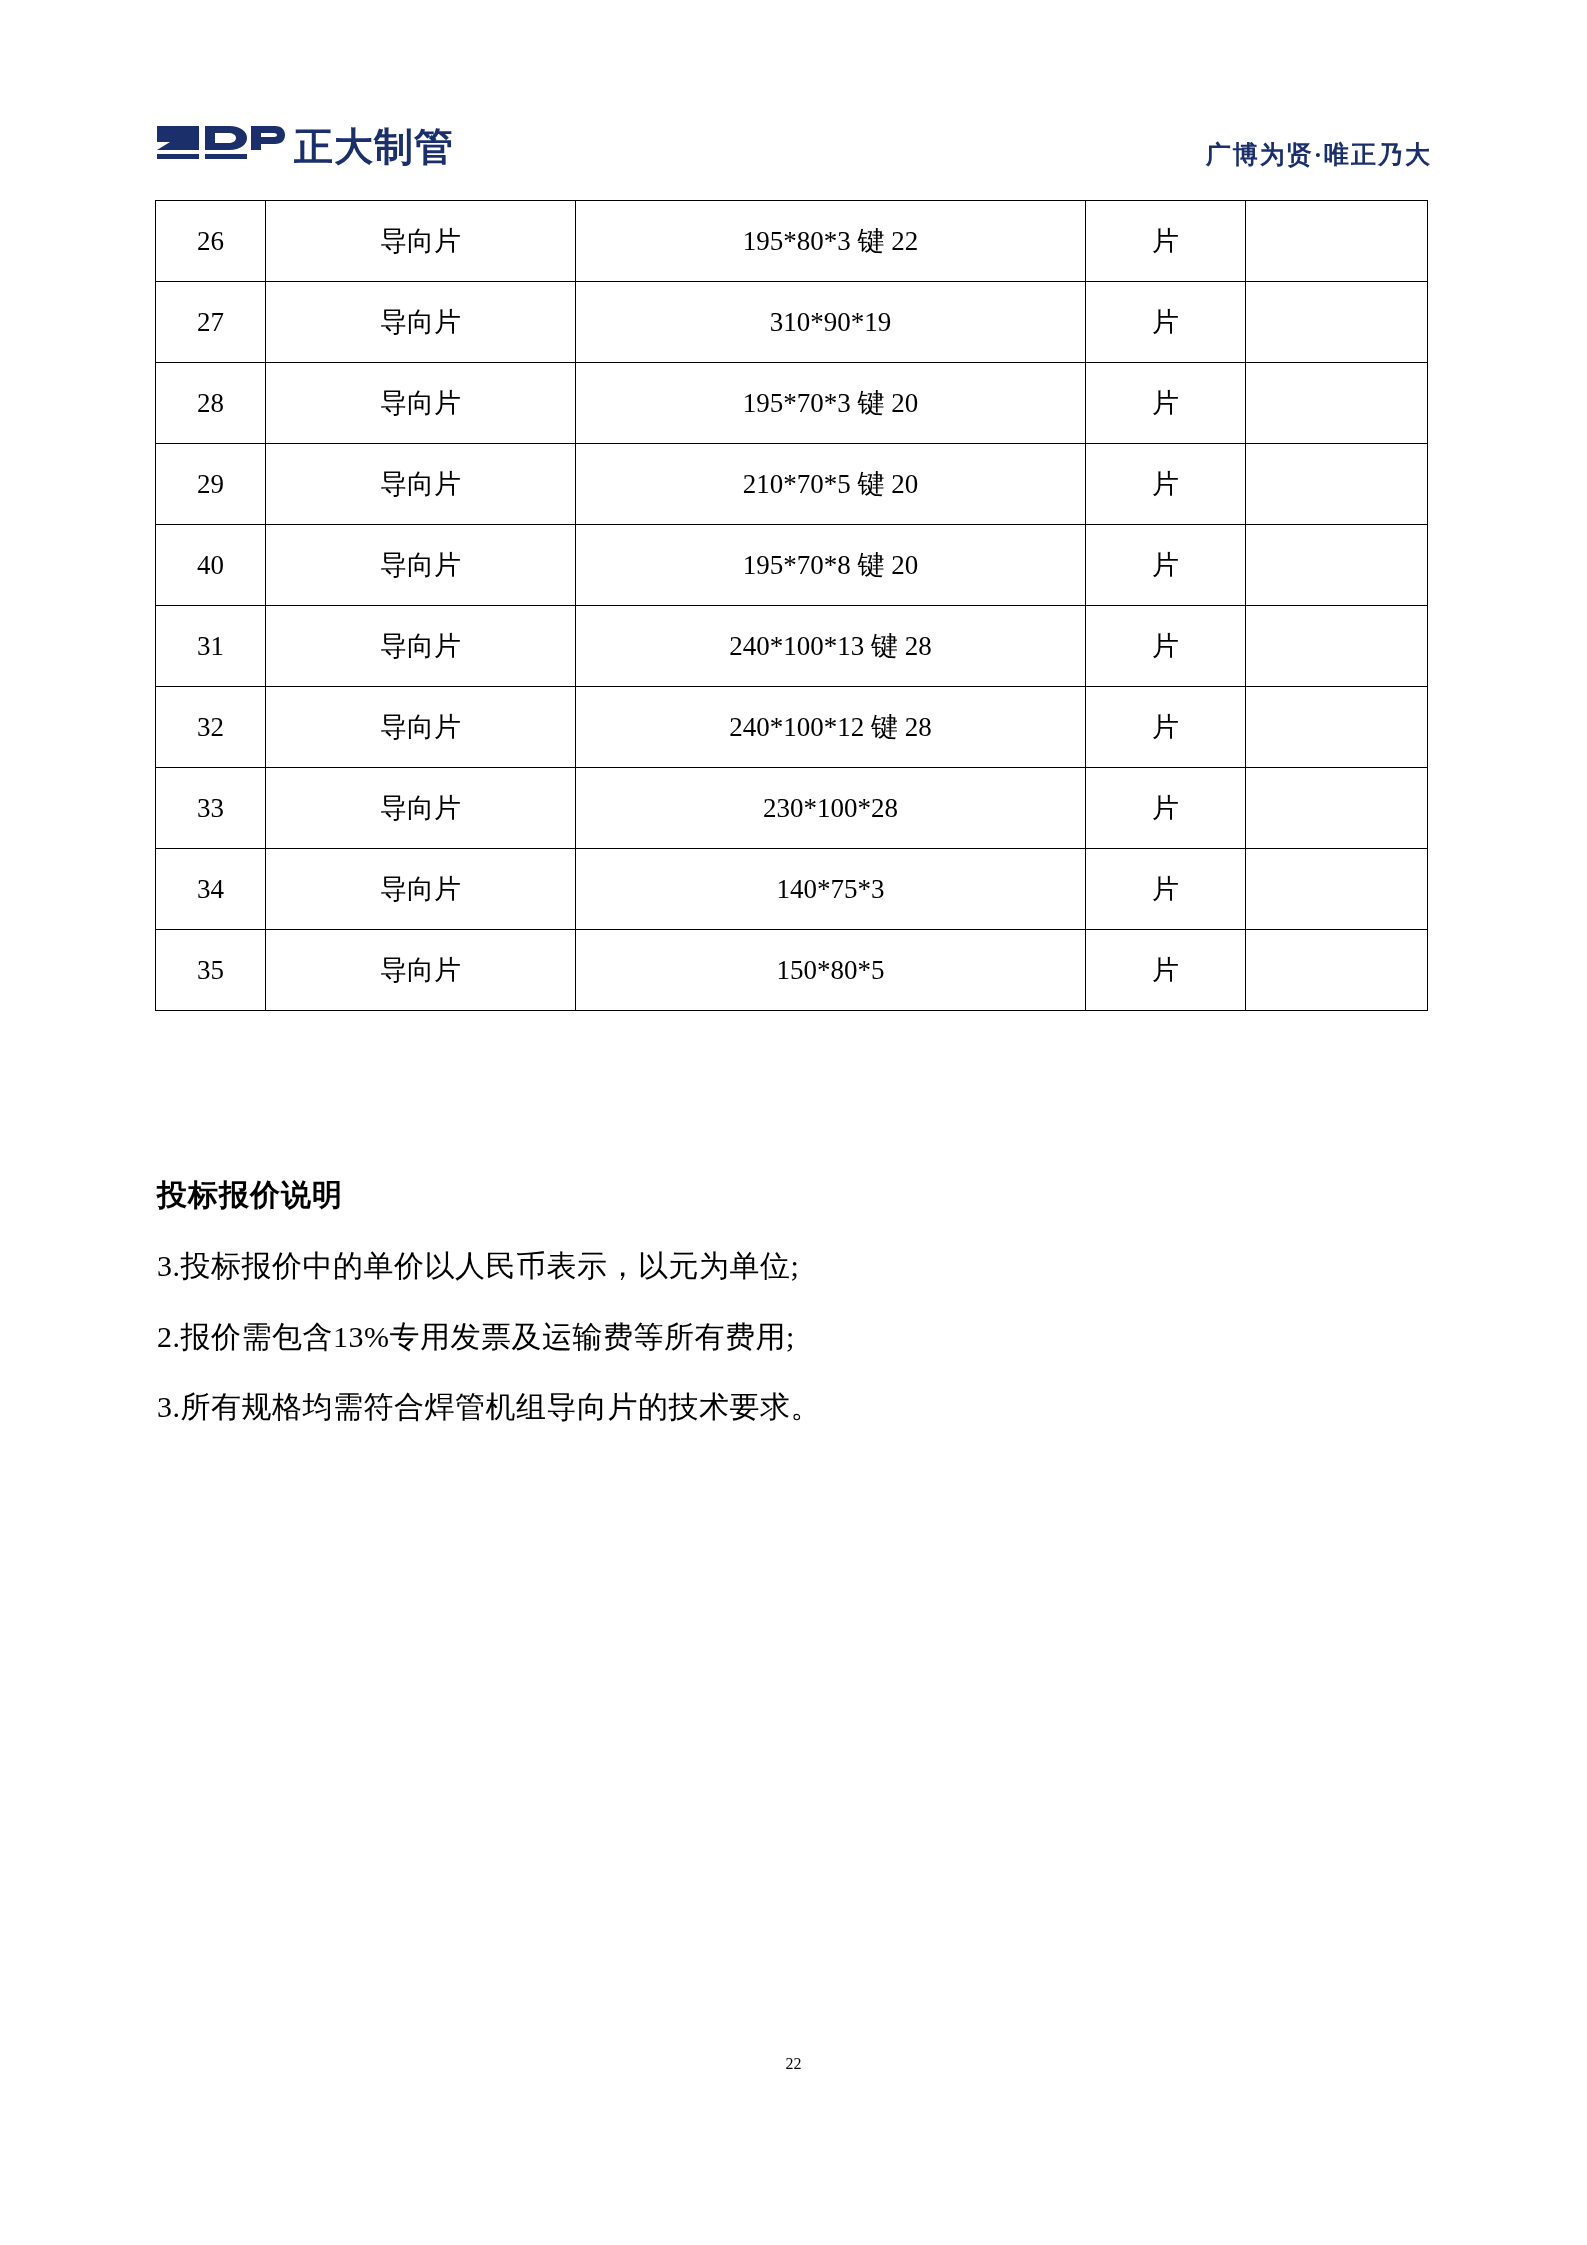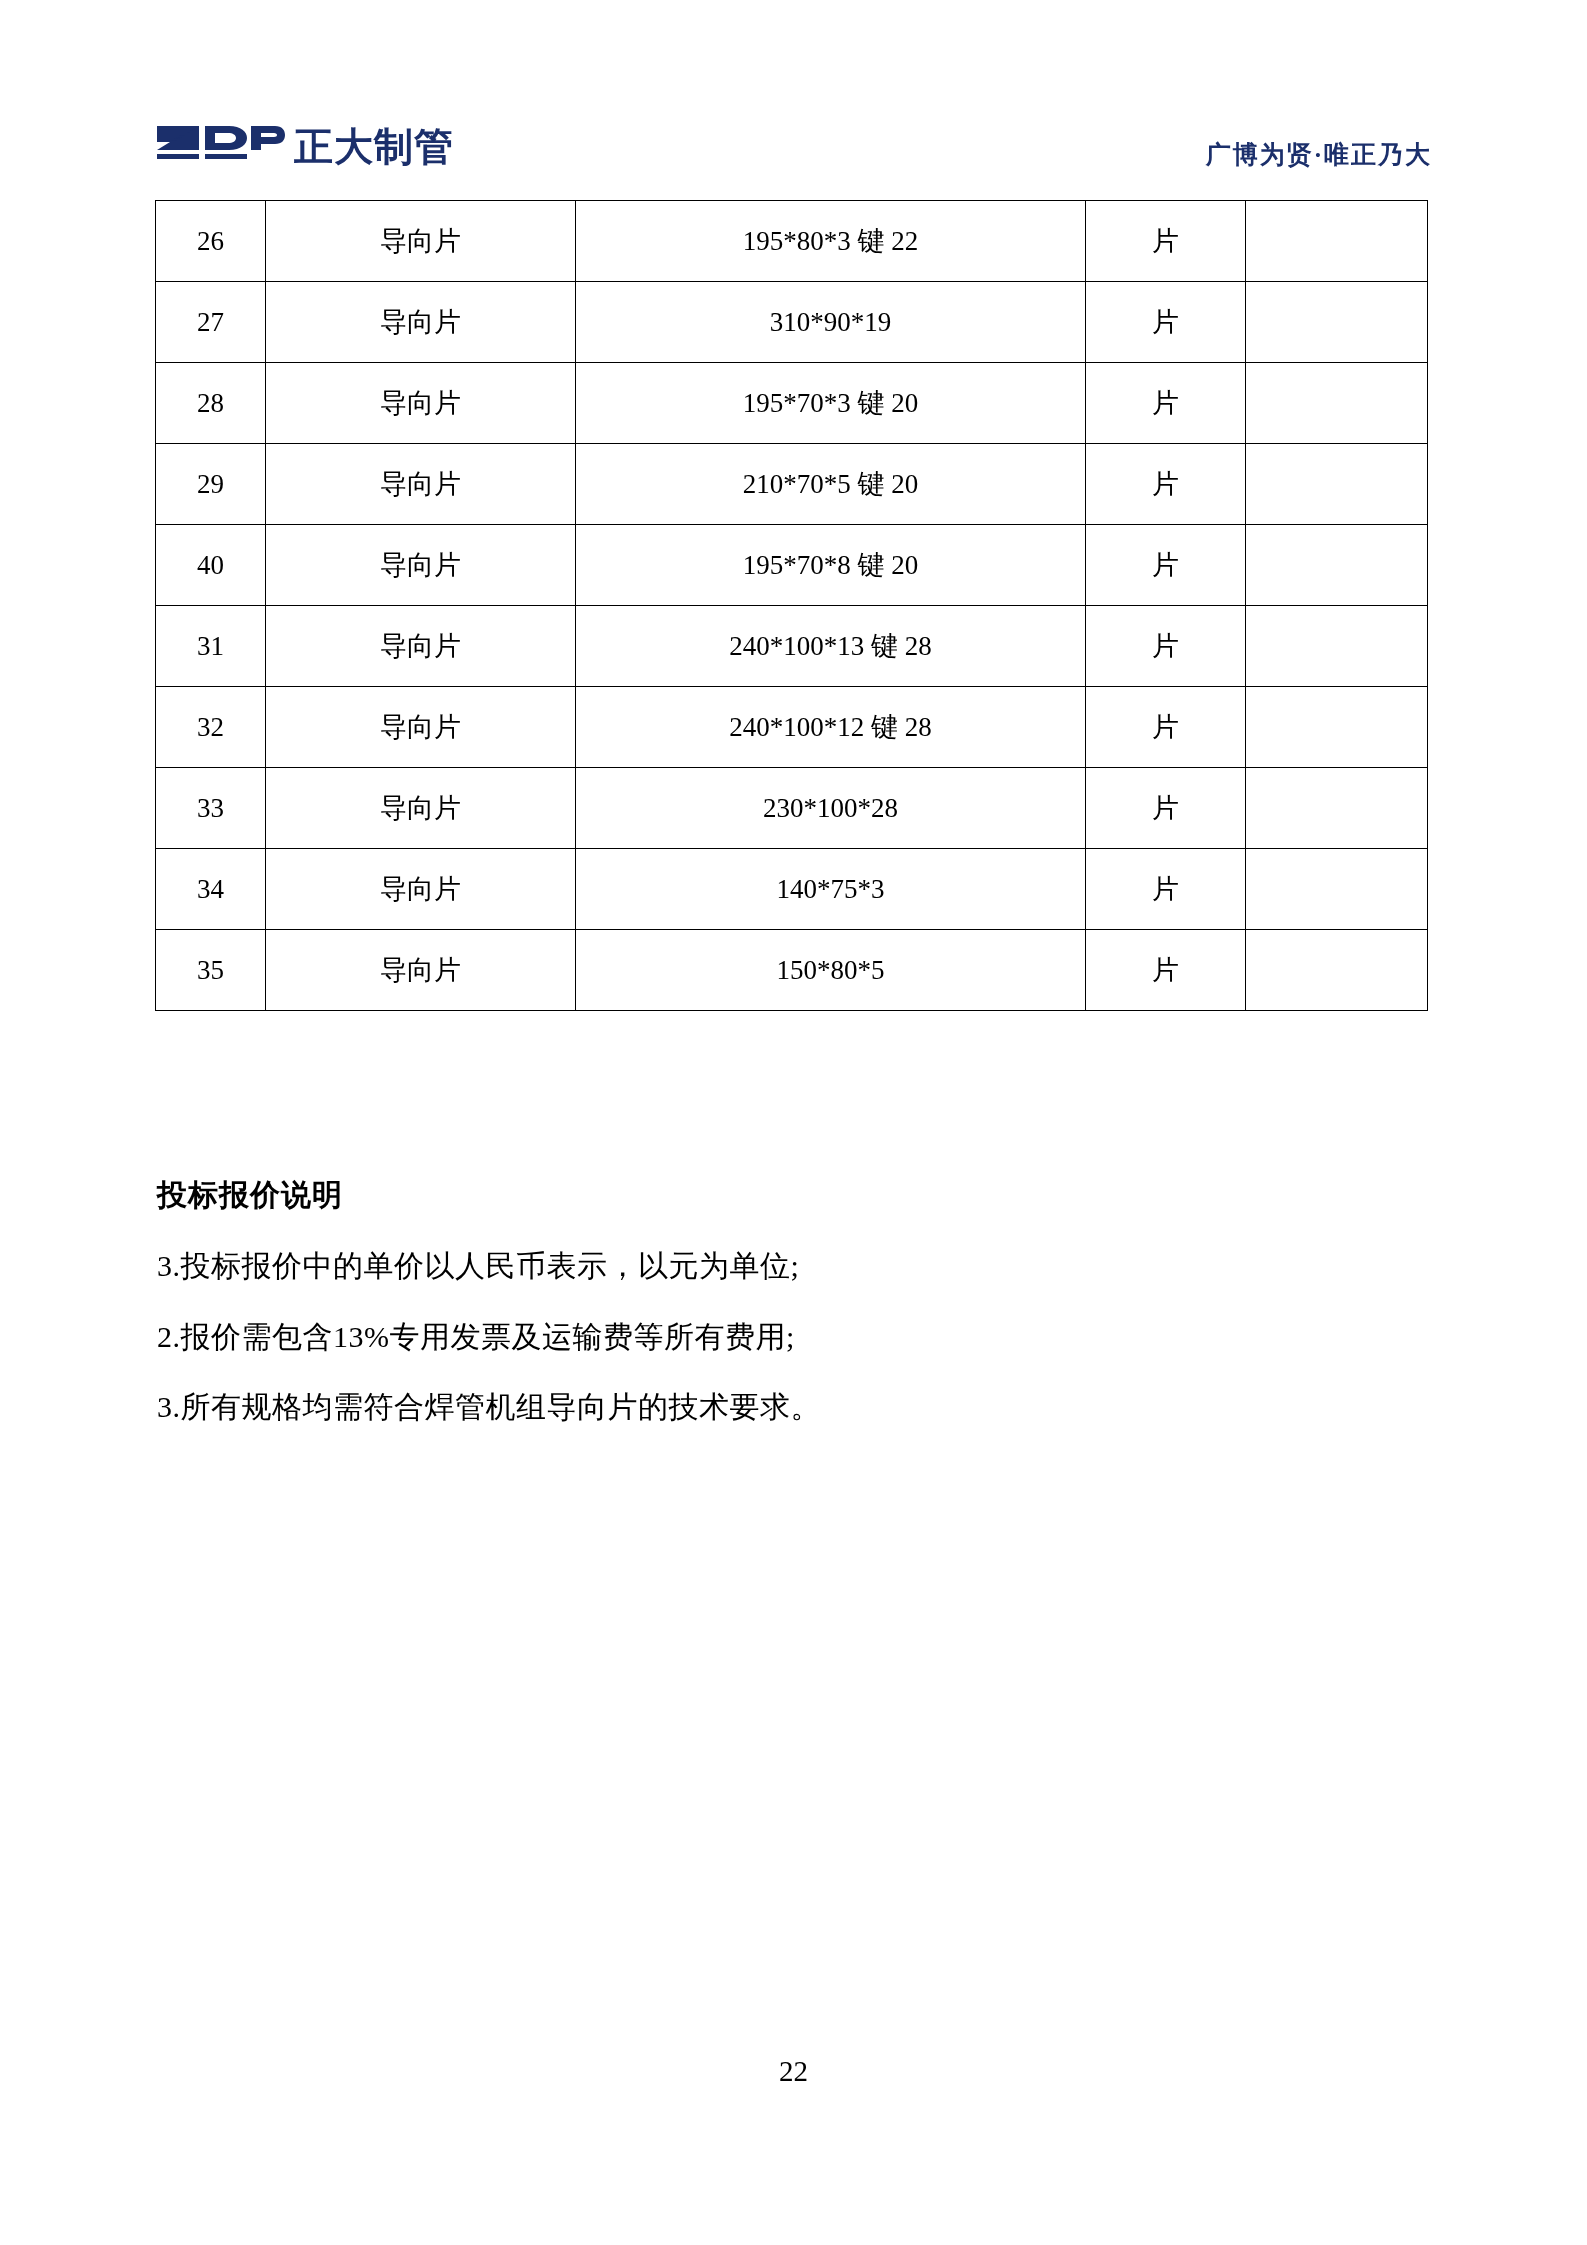--- a/index.html
+++ b/index.html
@@ -111,21 +111,21 @@
     line-height: 1.35;
   }
 
   
   .page-number {
     position: absolute;
     top: 2055px;
     left: 0;
     width: 1587px;
     text-align: center;
-    font-size: 29px;
+    font-size: 16px;
     font-family: "Liberation Serif", serif;
   }
 </style>
 </head>
 <body>
 
 <div class="page">
 
   <div class="header">
     <div class="logo-wrap">

